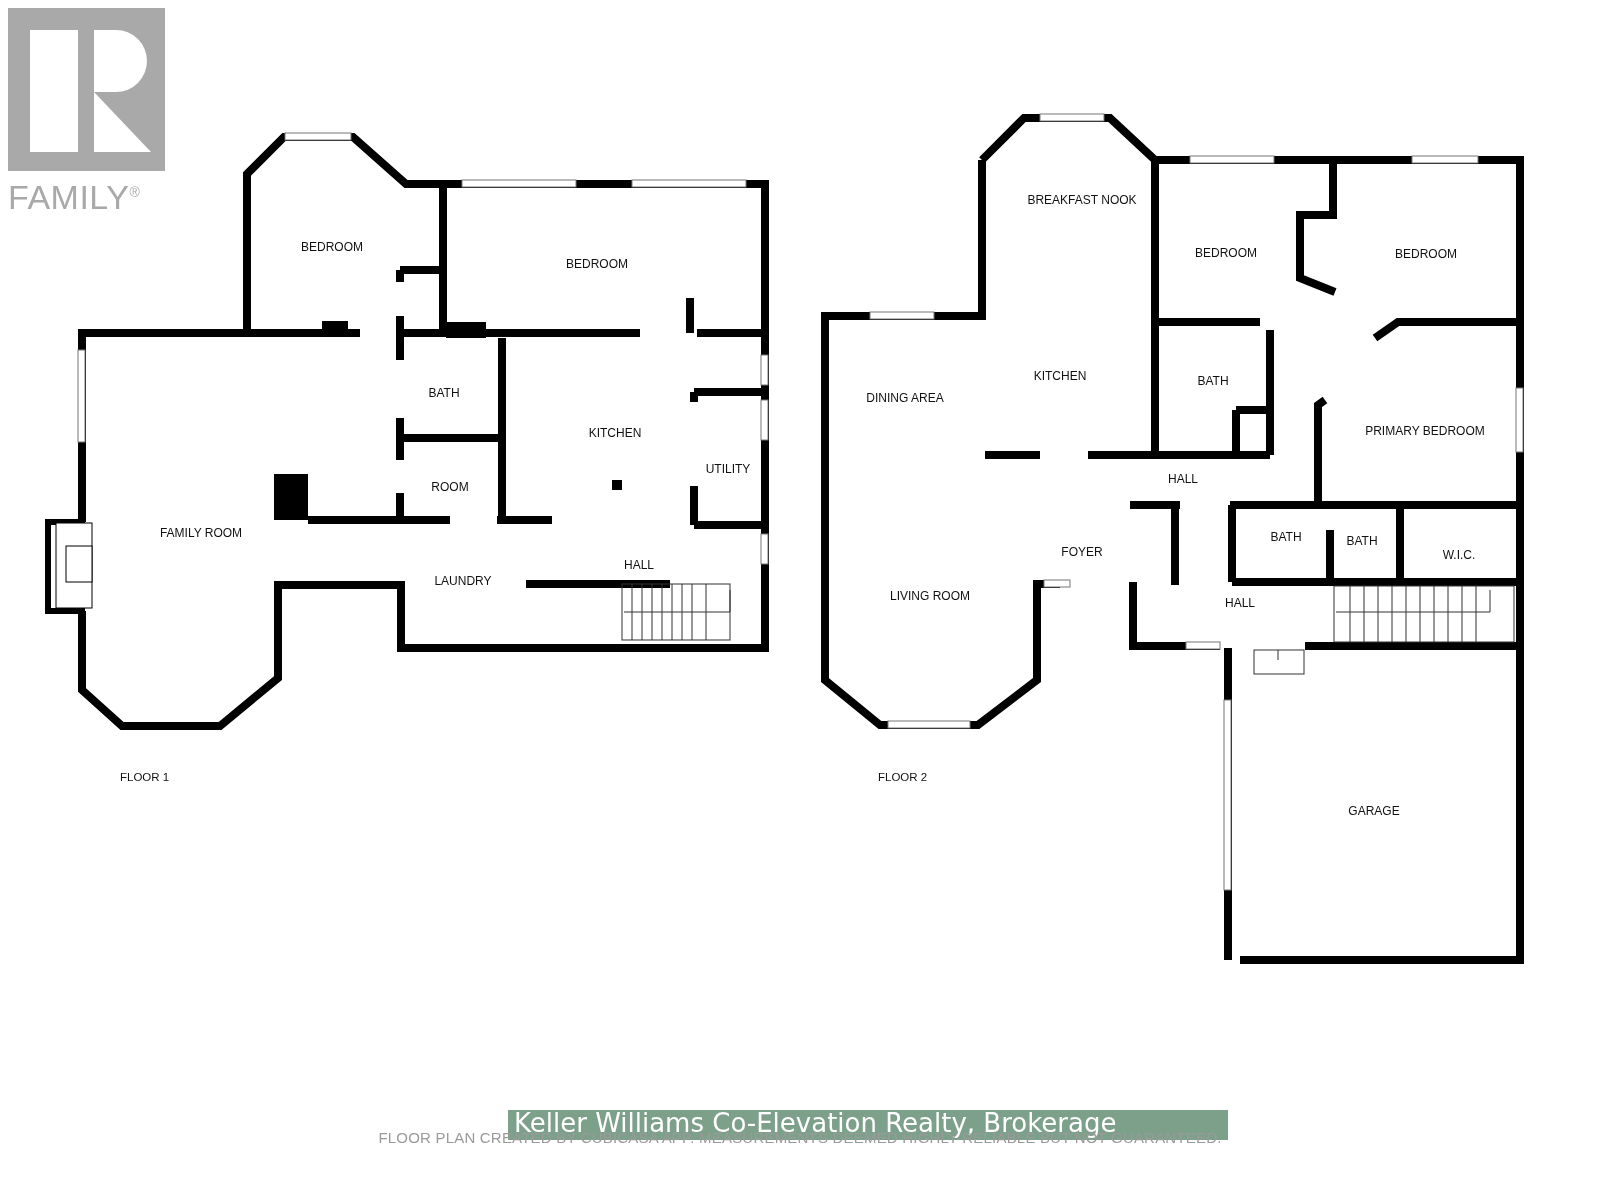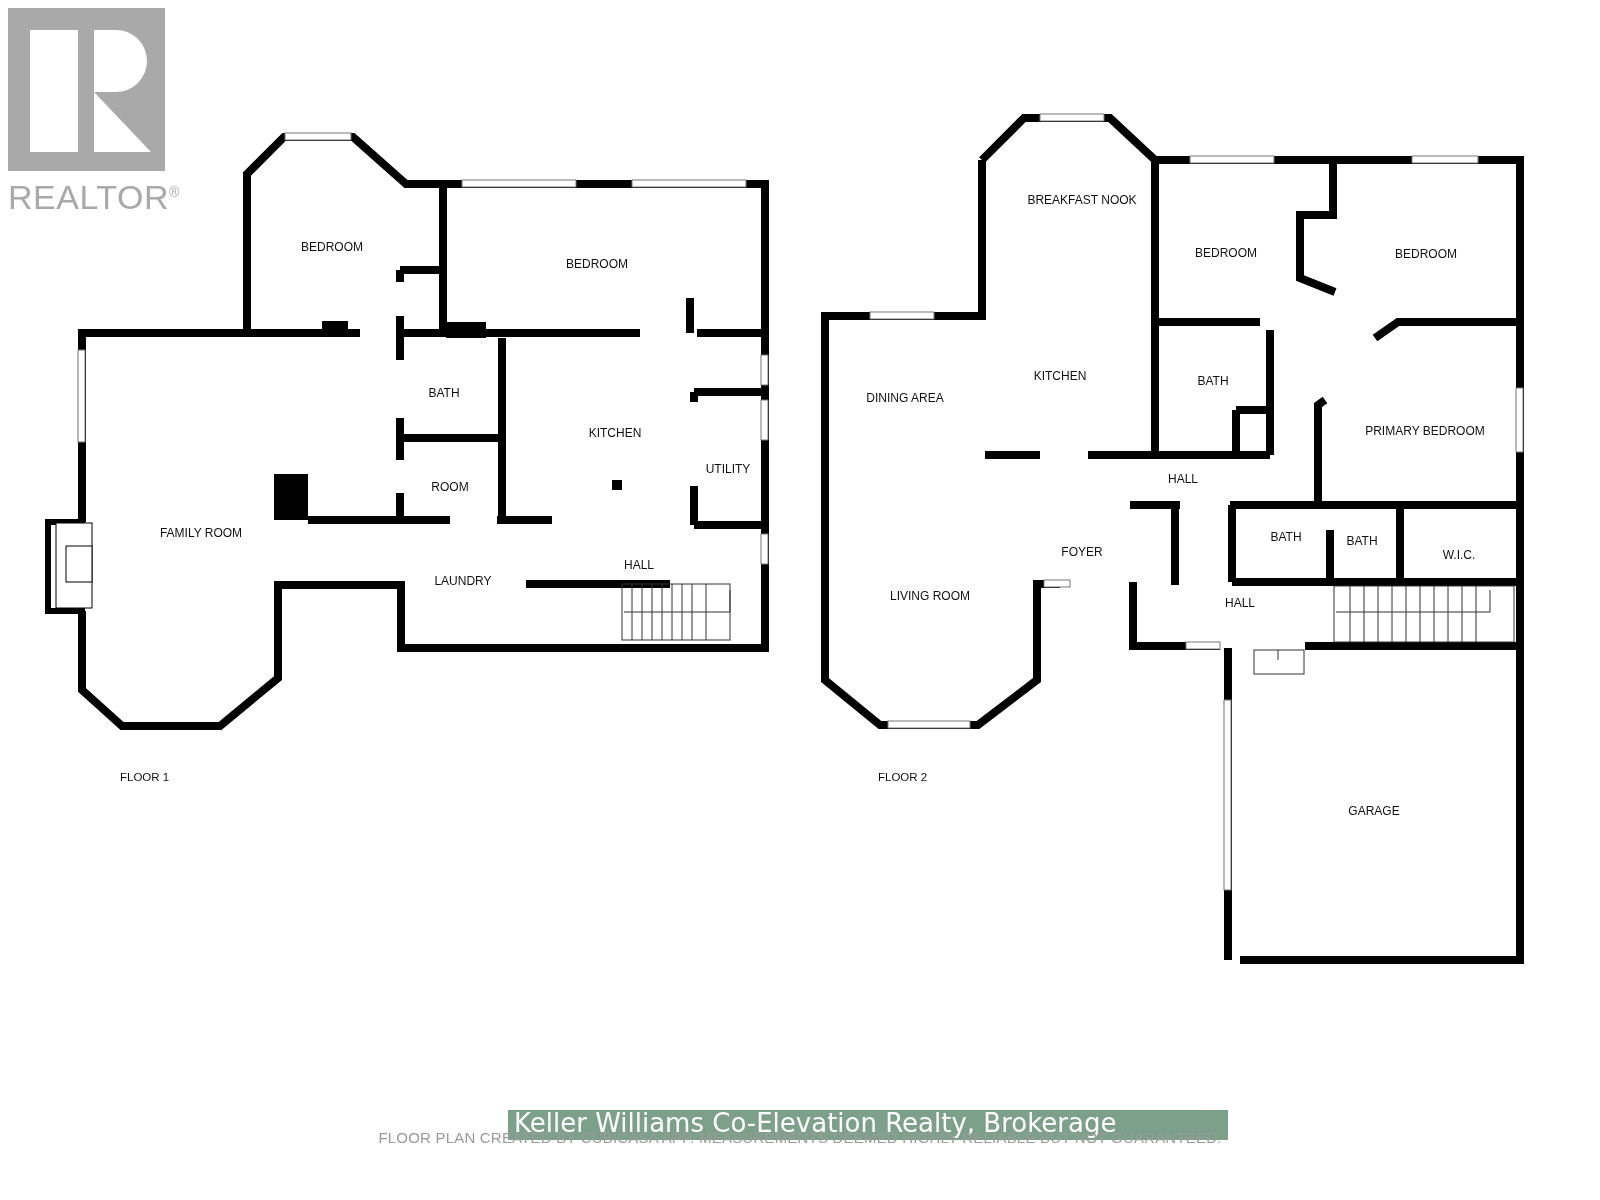--- a/index.html
+++ b/index.html
@@ -19,21 +19,21 @@
 <body>
 
 <div class="logo">
   <div class="logo-box">
     <svg width="157" height="163" viewBox="0 0 157 163">
       <rect x="22" y="22" width="48" height="122" fill="#fff"></rect>
       <path d="M86 22 H108 A30 30 0 0 1 108 84 H86 Z" fill="#fff"></path>
       <path d="M86 84 L143 144 H86 Z" fill="#fff"></path>
     </svg>
   </div>
-  <div class="logo-text"><span>REALTOR</span><sup>®</sup></div>
+  <div class="logo-text"><span>FAMILY</span><sup>®</sup></div>
 </div>
 
 <svg id="plan" viewBox="0 0 1600 1200">
   <g stroke="#000" stroke-width="8" fill="none" stroke-linejoin="miter">
 
     <polyline points="247,333 247,174 284,137 353,137 406,184 765,184 765,648 401,648 401,585 278,585 278,678 220,726 122,726 82,690 82,611"></polyline>
     <polyline points="82,522 82,333 247,333"></polyline>
 
     <rect x="48" y="522" width="34" height="89" stroke-width="6"></rect>
 

